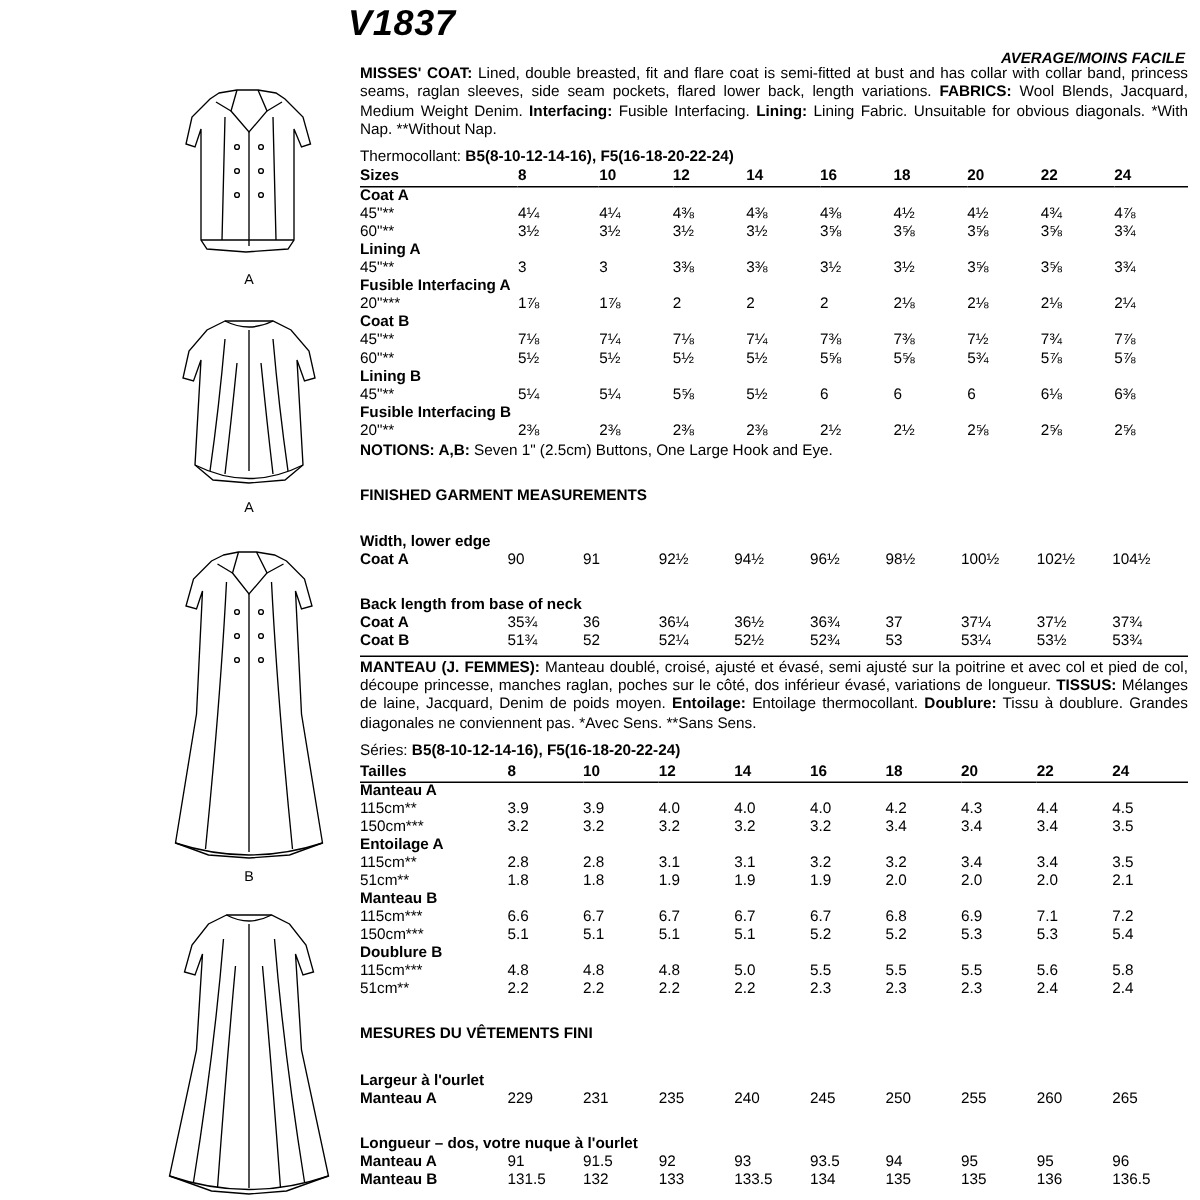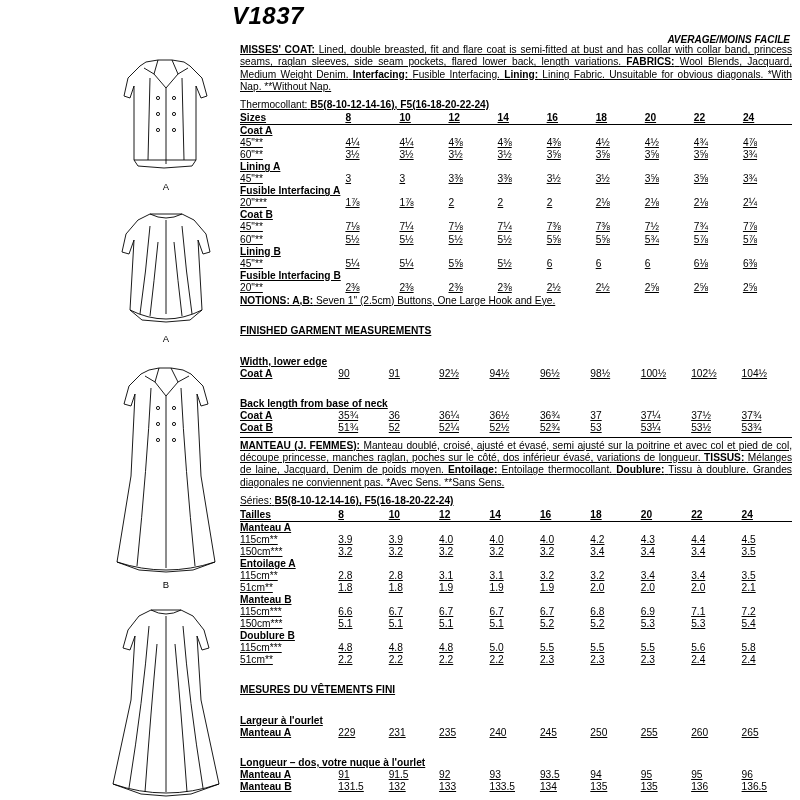--- a/index.html
+++ b/index.html
@@ -24,21 +24,21 @@
     font-size:10px;font-weight:bold;font-style:italic;margin-top:12px;
   }
 
   
   .illus-col{position:absolute;left:96px;top:40px;width:140px;height:760px;}
   .illus{position:relative;width:140px;text-align:center;}
   .illus svg{display:block;margin:0 auto;}
   .illus-label{font-size:9.5px;text-align:center;margin-top:1px;}
 
   
-  .txt{position:absolute;left:240px;top:44px;width:552px;font-size:10.2px;line-height:1.22;text-decoration:underline;}
+  .txt{position:absolute;left:240px;top:44px;width:552px;font-size:10.2px;line-height:1.22;}
   .para{margin:0 0 1px 0;text-align:justify;}
   b{font-weight:bold;}
   .sec-head{font-weight:bold;margin-top:18px;}
 
   
   table.sz{border-collapse:collapse;width:100%;font-size:10.2px;margin:0;}
   table.sz td{padding:0 0 0 0;vertical-align:bottom;line-height:1.18;white-space:nowrap;}
   table.sz td.lbl{text-align:left;width:78px;}
   table.sz td.num{text-align:left;width:40px;}
   .hdrrow td{font-weight:bold;border-bottom:1px solid #000;padding-bottom:1px;}

